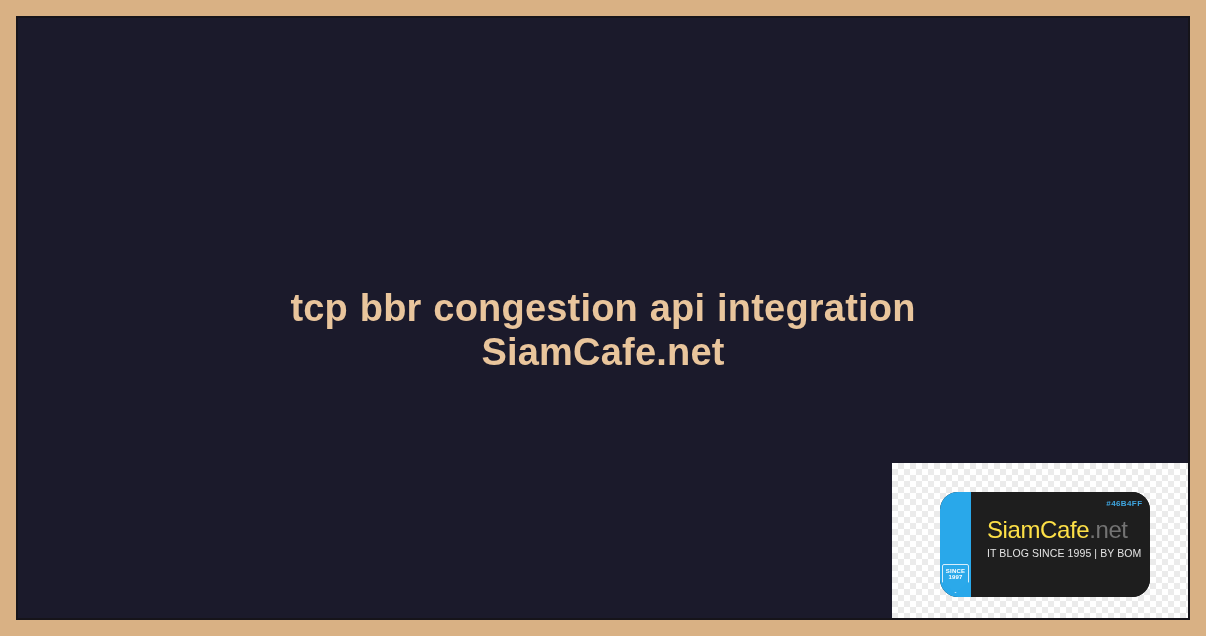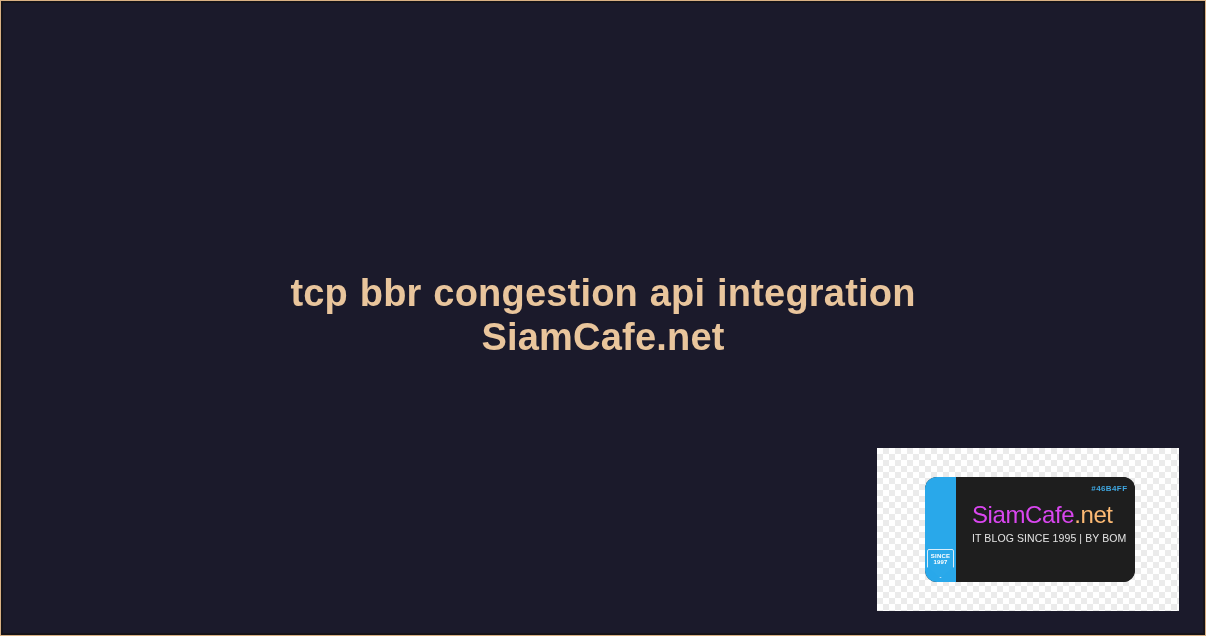--- a/index.html
+++ b/index.html
@@ -12,21 +12,21 @@
     background:#12100e;
     font-family:"Liberation Sans", sans-serif;
   }
 
   
   .frame {
     position:relative;
     width:1206px;
     height:636px;
     background:#d9b184;      
-    padding:1px;
+    padding:16px;
   }
   .frame-inner {
     position:relative;
     width:100%;
     height:100%;
     background:#16141a;      
     padding:2px 2px 2px 2px;
   }
 
   
@@ -74,21 +74,21 @@
     overflow:hidden;
   }
 
   
   .logo {
     position:absolute;
     left:48px;
     top:29px;
     width:210px;
     height:105px;
-    border-radius:12px;
+    border-radius:18px;
     overflow:hidden;
     display:flex;
     background:#1f1f1f;
   }
   .logo-stripe {
     position:relative;
     width:31px;
     height:100%;
     background:#29a8ea;
     flex:0 0 31px;
@@ -129,22 +129,22 @@
     color:#3fa6e0;
     letter-spacing:0.4px;
   }
   .brand {
     margin-top:16px;
     font-size:24px;
     font-weight:normal;
     letter-spacing:-0.4px;
     white-space:nowrap;
   }
-  .brand .b1 { color:#d946ef;text-align:right; }
-  .brand .b2 { color:#fdba74;margin-top:48px; }
+  .brand .b1 { color:#fde047;text-align:right; }
+  .brand .b2 { color:#737373;margin-top:48px; }
   .tagline {
     margin-top:3px;
     font-size:10.5px;
     color:#e4e4e4;
     letter-spacing:0.1px;
     white-space:nowrap;
   }
 </style>
 </head>
 <body>

